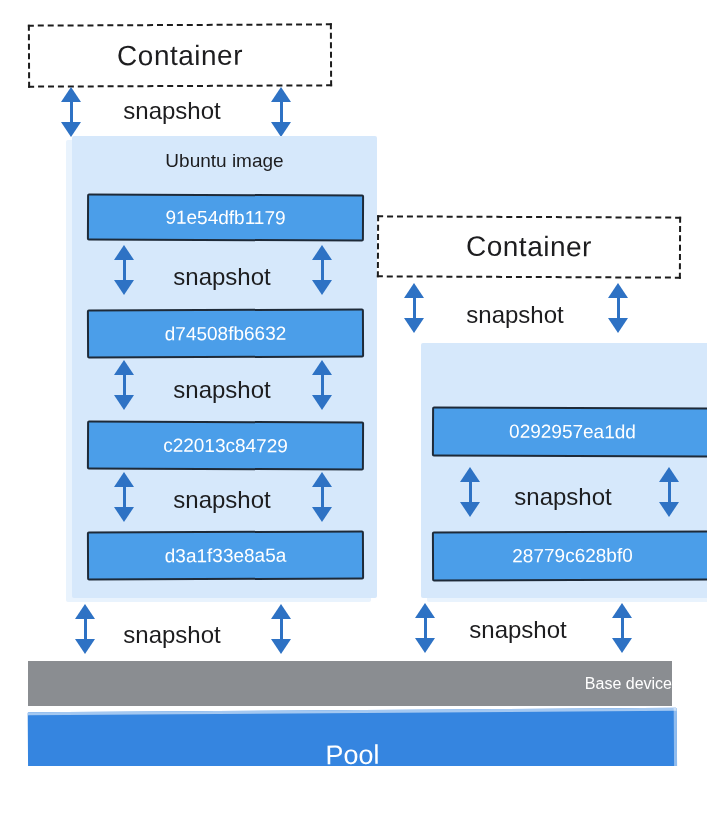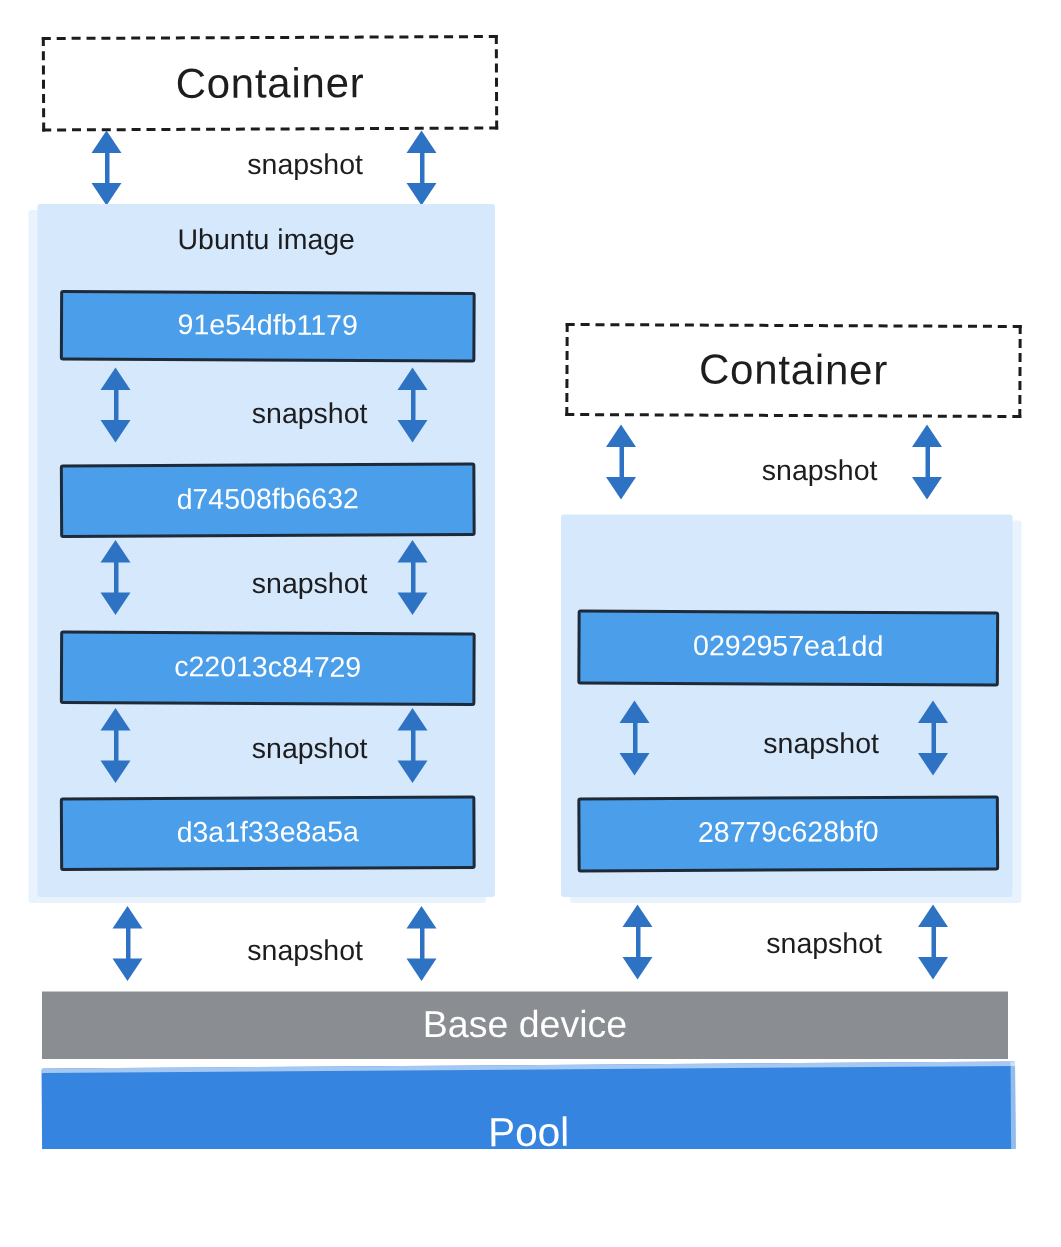--- a/index.html
+++ b/index.html
@@ -19,53 +19,53 @@
     position:relative;width:707px;height:766px;background:#ffffff;
     font-family:Liberation Sans, sans-serif;color:var(--text-dark);
     overflow:hidden;
   }
   .dashed-box{
     position:absolute;border:2.5px dashed var(--dashed-border);
     display:flex;align-items:center;justify-content:center;
     font-size:28px;letter-spacing:.5px;background:#fff;
   }
   .image-box{
-    position:absolute;background:var(--image-bg);border-radius:2px;
+    position:absolute;background:var(--image-bg);border-radius:2px;margin-left:47px;
   }
   .image-box.left-edge{box-shadow:-6px 4px 0 var(--image-bg-edge);}
   .image-box.right-edge{box-shadow:6px 4px 0 var(--image-bg-edge);}
   .image-title{
     position:absolute;left:0;right:0;text-align:center;
     font-size:19px;color:var(--text-dark);
   }
   .layer{
     position:absolute;background:var(--layer-blue);
     border:2px solid var(--layer-border);border-radius:2px;
     display:flex;align-items:center;justify-content:center;
     color:var(--text-light);font-size:19px;
   }
   .snap-label{
-    position:absolute;width:140px;text-align:right;
-    font-size:19px;line-height:20px;color:var(--text-dark);
+    position:absolute;width:140px;text-align:center;
+    font-size:24px;line-height:20px;color:var(--text-dark);
   }
   .varrow{
     position:absolute;width:24px;height:50px;
     background:linear-gradient(var(--arrow-blue),var(--arrow-blue)) 50% 50%/3px calc(100% - 24px) no-repeat;
   }
   .varrow::before,.varrow::after{
     content:"";position:absolute;left:50%;transform:translateX(-50%);
     border-left:10px solid transparent;border-right:10px solid transparent;
   }
   .varrow::before{top:0;border-bottom:15px solid var(--arrow-blue);}
   .varrow::after{bottom:0;border-top:15px solid var(--arrow-blue);}
   .bar{
     position:absolute;display:flex;align-items:center;justify-content:center;
     color:var(--text-light);
   }
-  .bar.base{background:var(--base-device-gray);font-size:25px;}
+  .bar.base{background:var(--base-device-gray);font-size:16px;justify-content:flex-end;}
   .bar.pool{
     background:var(--pool-blue);font-size:27px;
     transform:rotate(-0.4deg);
     box-shadow:inset 0 3px 0 rgba(255,255,255,.55), inset -3px 0 0 rgba(255,255,255,.45);
     border-radius:1px;
   }
   .tilt-a{transform:rotate(-0.25deg);}
   .tilt-b{transform:rotate(0.25deg);}
 </style>
 </head>

